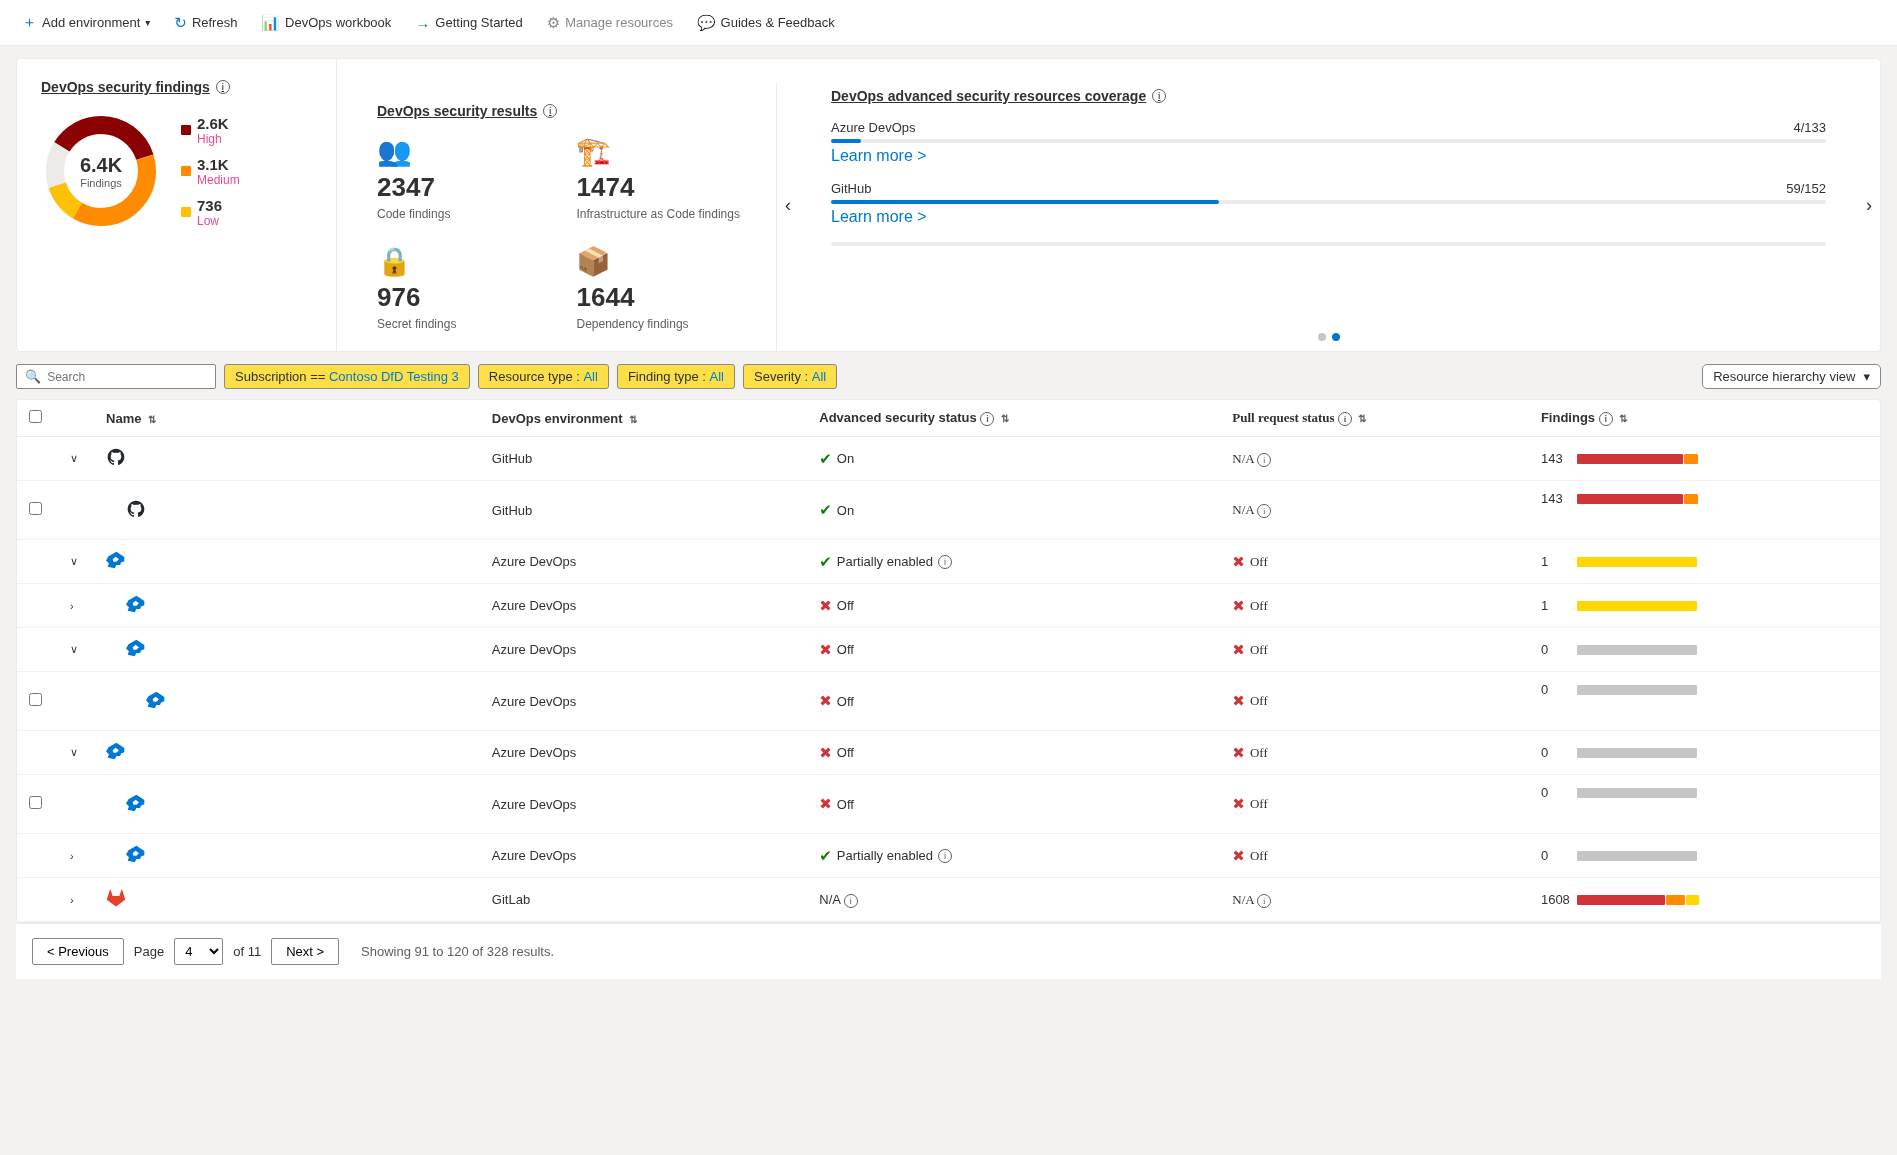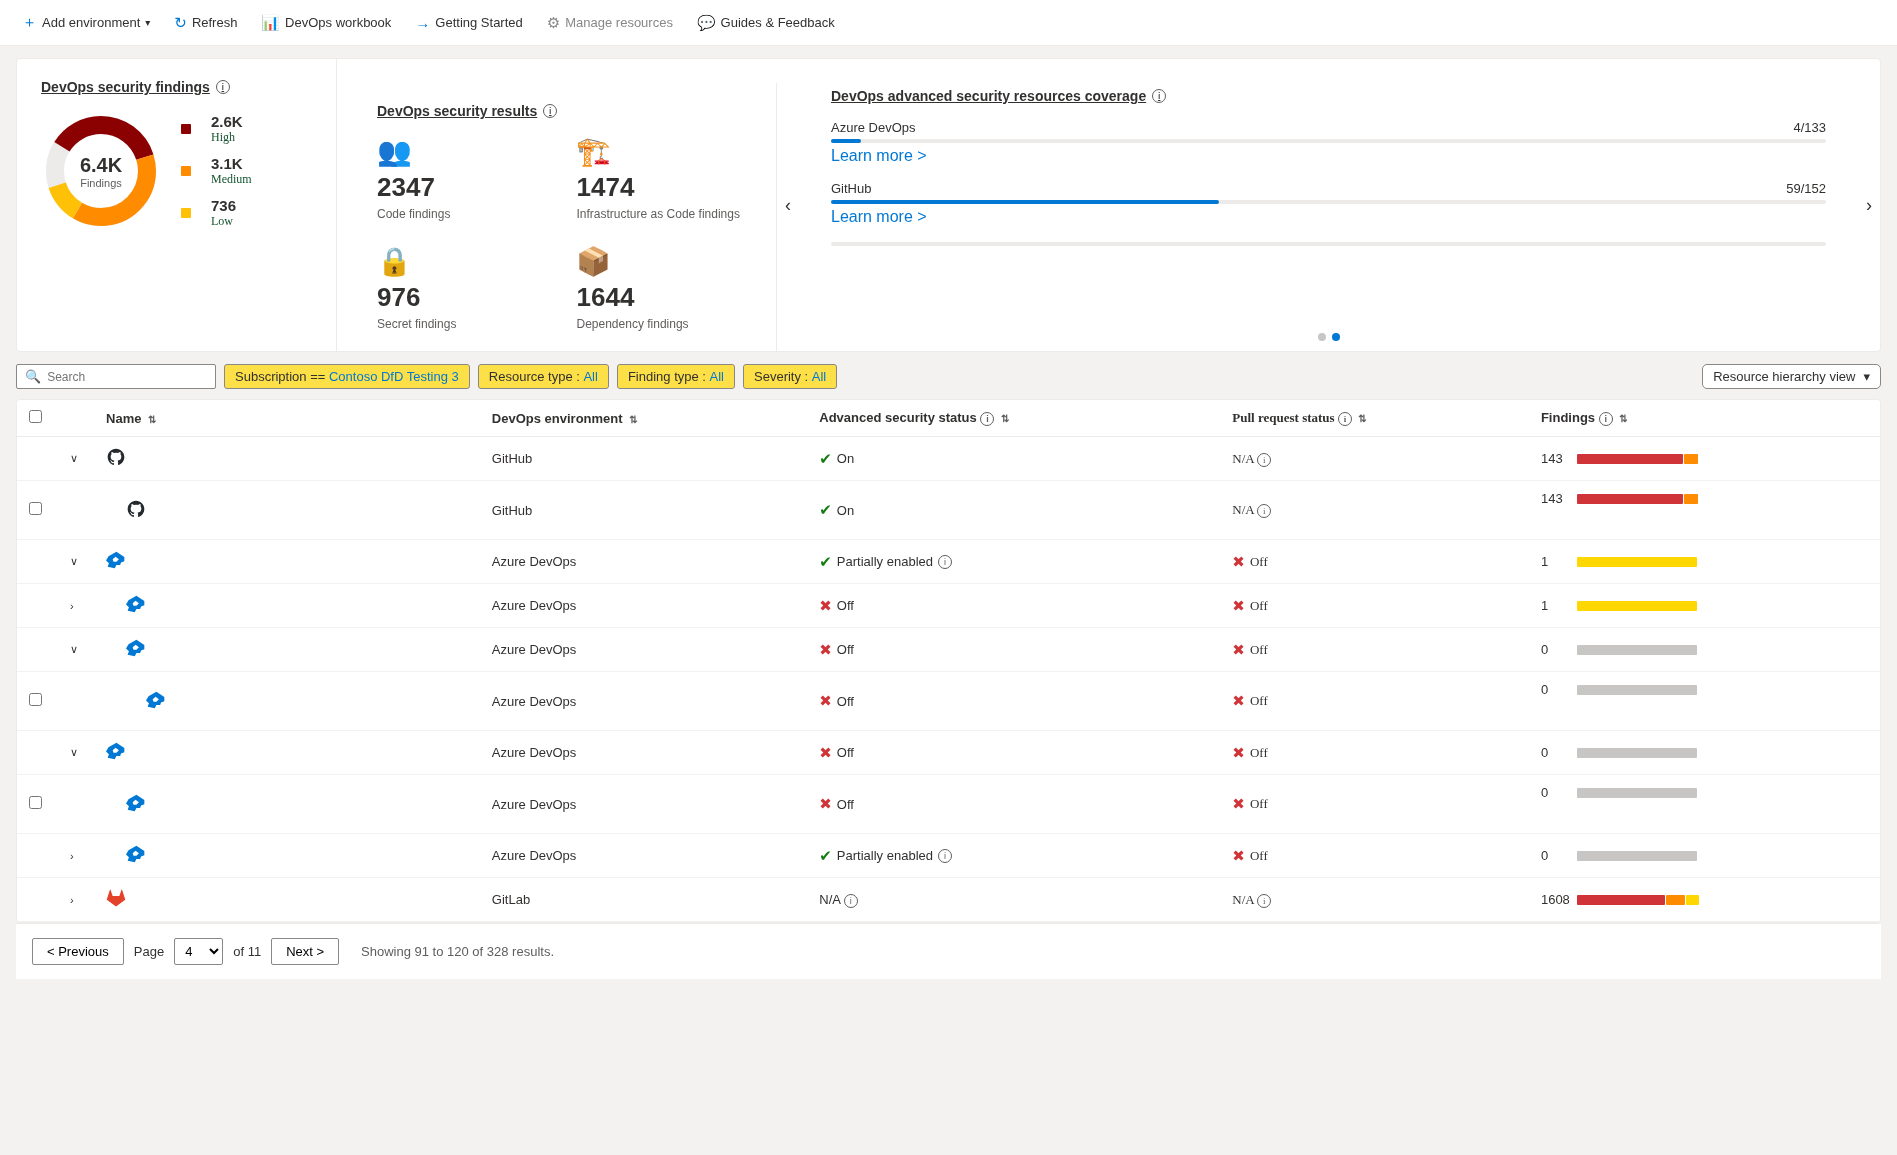--- a/index.html
+++ b/index.html
@@ -50,24 +50,24 @@
     .donut-container { position: relative; width: 120px; height: 120px; }
     .donut-container svg { width: 120px; height: 120px; }
     .donut-center {
       position: absolute; top: 50%; left: 50%;
       transform: translate(-50%, -50%);
       text-align: center;
     }
     .donut-center .big-num { font-size: 20px; font-weight: 700; }
     .donut-center .small-label { font-size: 11px; color: #605e5c; }
     .legend { display: flex; flex-direction: column; gap: 10px; }
-    .legend-item { display: flex; align-items: center; gap: 20px; }
+    .legend-item { display: flex; align-items: center; gap: 6px; }
     .legend-dot { width: 10px; height: 10px; border-radius: 1px; }
     .legend-val { font-size: 15px; font-weight: 700; }
-    .legend-lbl { font-size: 12px; color: #14532d; font-family: Liberation Serif, serif; }
+    .legend-lbl { font-size: 12px; color: #ec4899; }
 
     
     .results-grid {
       display: grid; grid-template-columns: 1fr 1fr;
       gap: 24px; margin-top: 8px;
     }
     .result-item { display: flex; flex-direction: column; gap: 4px; }
     .result-icon { font-size: 28px; }
     .result-num { font-size: 26px; font-weight: 700; }
     .result-lbl { font-size: 12px; color: #605e5c; }

